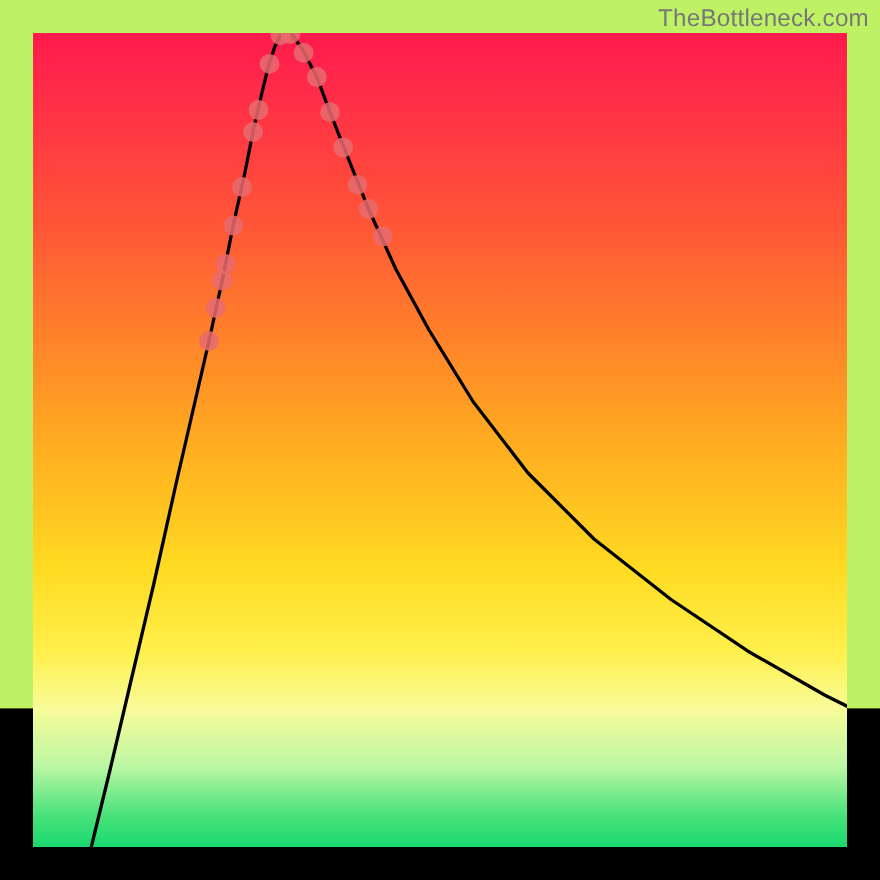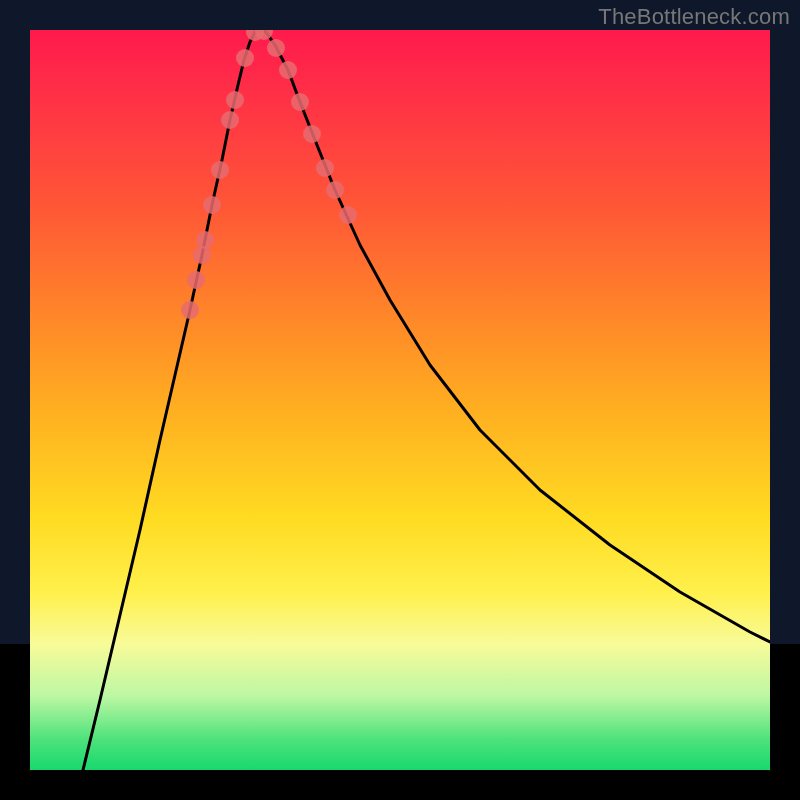--- a/index.html
+++ b/index.html
@@ -10,21 +10,21 @@
     overflow: hidden;
     background: #000;
     font-family: Arial, Helvetica, sans-serif;
   }
   .frame {
     position: absolute;
     top: 0;
     left: 0;
     width: 800px;
     height: 644px;
-    background: #0f172a;
+    background: #bef264;
   }
   .plot {
     position: absolute;
     top: 30px;
     left: 30px;
     width: 740px;
     height: 740px;
     overflow: hidden;
   }
   .gradient {

